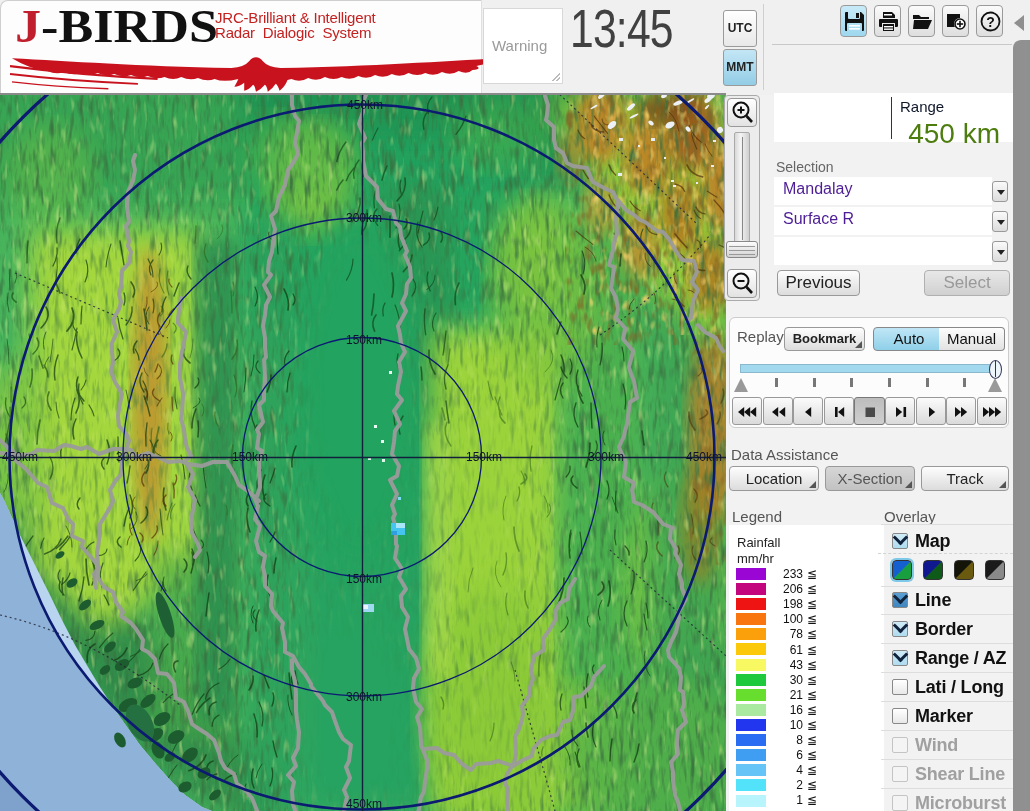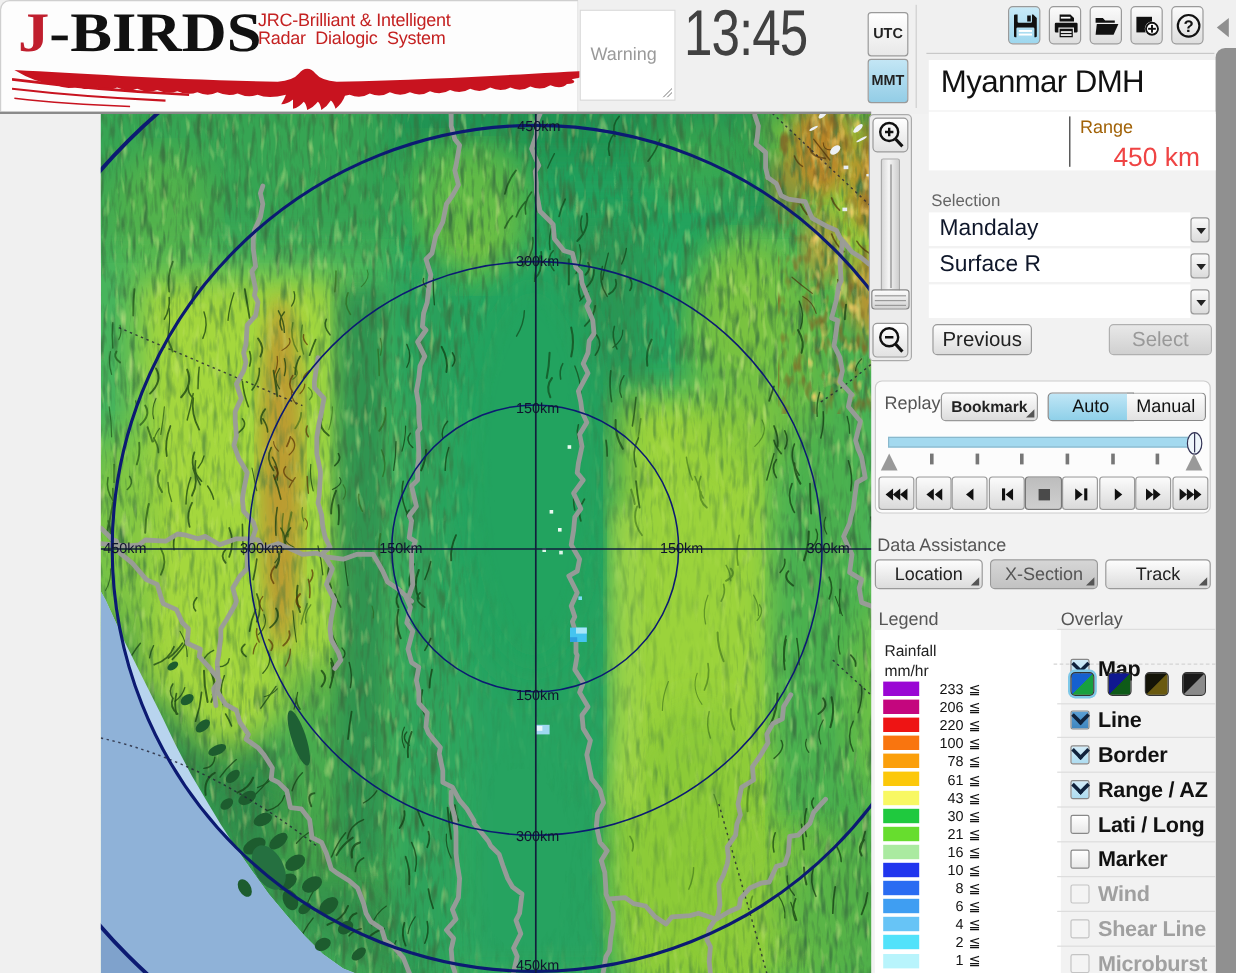--- a/index.html
+++ b/index.html
@@ -25,38 +25,38 @@
 #tool1 { left:840px; background:linear-gradient(#c8eaf8,#9ed7ee); }
 #tool2 { left:874px; } #tool3 { left:908px; } #tool4 { left:942px; } #tool5 { left:976px; }
 .tool svg { position:absolute; left:3px; top:5px; }
 #toolline { position:absolute; left:772px; top:44px; width:240px; height:1px; background:#c8c8c8; }
 #dmhbox { position:absolute; left:774px; top:50px; width:240px; height:42px; background:#fff; }
 #dmhbox span { position:absolute; left:10px; top:3px; font-size:26px; letter-spacing:-0.5px; color:#111; }
 #collapse { position:absolute; left:1014px; top:15px; width:0; height:0; border-top:8px solid transparent; border-bottom:8px solid transparent; border-right:10px solid #8f8f8f; }
 
 #graystrip { position:absolute; left:1013px; top:40px; width:17px; height:771px; background:#909090; border-radius:8px 0 0 0; }
 
-#map { position:absolute; left:0; top:95px; width:810px; height:716px;text-align:right; }
+#map { position:absolute; left:0; top:95px; width:810px; height:716px; }
 
 #zoomcol { position:absolute; z-index:6; left:724px; top:95px; width:36px; height:206px; background:#ececec; border:1px solid #aaa; border-radius:4px; }
 .zbtn { position:absolute; left:2px; width:30px; height:29px; border:1px solid #999; border-radius:4px; background:linear-gradient(#ffffff,#e2e2e2); }
 #zin { top:2px; } #zout { top:173px; }
 #ztrack { position:absolute; left:9px; top:36px; width:16px; height:112px; background:linear-gradient(90deg,#d8d8d8,#f5f5f5 40%,#cfcfcf); border:1px solid #aaa; border-radius:2px; }
 #zline { position:absolute; left:7px; top:4px; width:1px; height:103px; background:#888; }
 #zthumb { position:absolute; left:1px; top:145px; width:32px; height:17px; border:1px solid #888; border-radius:3px; background:linear-gradient(#fcfcfc,#d2d2d2); }
 #zthumb:before { content:""; position:absolute; left:2px; top:4px; right:2px; height:1px; background:#999; box-shadow:0 4px 0 #999, 0 8px 0 #999; }
 
 #panel { position:absolute; left:726px; top:95px; width:287px; height:716px; background:#f2f2f2; font-family:"Liberation Sans", sans-serif; }
 #rangebox { position:absolute; left:48px; top:-2px; width:239px; height:49px; background:#fff; }
 #rangediv { position:absolute; left:117px; top:4px; width:1px; height:42px; background:#333; }
-#rangelbl { position:absolute; left:126px; top:5px; font-size:15px; color:#a16207; }
-#rangeval { position:absolute; right:13px; top:25px; font-size:22px; color:#ef4444; }
+#rangelbl { position:absolute; left:126px; top:5px; font-size:15px; color:#0f172a; }
+#rangeval { position:absolute; right:13px; top:25px; font-size:28px; color:#4d7c0f; }
 #sellbl { position:absolute; left:50px; top:64px; font-size:14px; color:#666; }
 .combo { position:absolute; left:48px; width:218px; height:28px; background:#fff; }
-.combo span { position:absolute; left:9px; top:3px; font-size:19px; color:#0f172a; }
+.combo span { position:absolute; left:9px; top:3px; font-size:16px; color:#4c1d95; }
 .dropbtn { position:absolute; left:266px; width:16px; height:21px; border:1px solid #999; border-radius:3px; background:linear-gradient(#fafafa,#dcdcdc); }
 .dropbtn:before { content:""; position:absolute; left:4px; top:8px; border-left:4px solid transparent; border-right:4px solid transparent; border-top:5px solid #222; }
 #combo1 { top:82px; } #combo2 { top:112px; } #combo3 { top:142px; }
 #drop1 { top:86px; } #drop2 { top:116px; } #drop3 { top:146px; }
 .pbtn { position:absolute; height:26px; border:1px solid #999; border-radius:4px; background:linear-gradient(#fdfdfd,#dcdcdc); font-size:17px; color:#222; text-align:center; }
 #prevbtn { left:51px; top:175px; width:83px; line-height:24px; }
 #selbtn { left:198px; top:175px; width:86px; line-height:24px; background:linear-gradient(#e8e8e8,#d0d0d0); color:#999; border-color:#b0b0b0; }
 
 #replaybox { position:absolute; left:3px; top:222px; width:280px; height:111px; background:#fcfcfc; border:1px solid #ccc; border-radius:6px; }
 #replaylbl { position:absolute; left:7px; top:10px; font-size:15px; color:#555; }
@@ -1010,23 +1010,20 @@
           <rect x="10.8" y="12.2" width="6.4" height="1.6" fill="#111"></rect>
         </svg>
       </div>
     <div class="tool" id="tool5">
         <svg width="21" height="21" viewBox="0 0 21 21">
           <circle cx="10.5" cy="10.5" r="9" fill="none" stroke="#111" stroke-width="1.8"></circle>
           <text x="10.5" y="15.5" font-family="Liberation Sans" font-size="14" font-weight="bold" fill="#111" text-anchor="middle">?</text>
         </svg>
       </div>
     <div id="toolline"></div>
-    <div id="dmhbox">
-        <span>Myanmar DMH</span>
-      </div>
     <div id="collapse"></div>
   </div>
   <div id="graystrip"></div>
 
   <div id="zoomcol">
     <div class="zbtn" id="zin">
         <svg width="28" height="27" viewBox="0 0 28 27" style="position:absolute;left:0;top:0;">
           <circle cx="13" cy="11" r="7.5" fill="none" stroke="#111" stroke-width="2"></circle>
           <line x1="13" y1="7.5" x2="13" y2="14.5" stroke="#111" stroke-width="2"></line>
           <line x1="9.5" y1="11" x2="16.5" y2="11" stroke="#111" stroke-width="2"></line>
@@ -1149,21 +1146,21 @@
     <div id="rainlbl">Rainfall</div>
     <div id="mmlbl">mm/hr</div>
     <div id="legrows">
       <div class="sw" style="top:473px;background:#9a06d4;"></div>
         <div class="swv" style="top:472px;">233</div>
         <div class="swl" style="top:472px;">≦</div>
       <div class="sw" style="top:488px;background:#c4067e;"></div>
         <div class="swv" style="top:487px;">206</div>
         <div class="swl" style="top:487px;">≦</div>
       <div class="sw" style="top:503px;background:#ee1414;"></div>
-        <div class="swv" style="top:502px;">220</div>
+        <div class="swv" style="top:502px;">198</div>
         <div class="swl" style="top:502px;">≦</div>
       <div class="sw" style="top:518px;background:#f9750f;"></div>
         <div class="swv" style="top:517px;">100</div>
         <div class="swl" style="top:517px;">≦</div>
       <div class="sw" style="top:533px;background:#fb9f0b;"></div>
         <div class="swv" style="top:532px;">78</div>
         <div class="swl" style="top:532px;">≦</div>
       <div class="sw" style="top:548px;background:#fcc80a;"></div>
         <div class="swv" style="top:548px;">61</div>
         <div class="swl" style="top:548px;">≦</div>
@@ -1197,21 +1194,21 @@
       <div class="sw" style="top:700px;background:#b8f4fc;"></div>
         <div class="swv" style="top:698px;">1</div>
         <div class="swl" style="top:698px;">≦</div>
     </div>
 
     <div id="ovlbl">Overlay</div>
     <div id="ovrows">
         <div style="position:absolute;left:155px;top:429px;width:132px;height:1px;background:#ddd;"></div>
         <div style="position:absolute;left:152px;top:458px;width:135px;height:0;border-top:1px dashed #d4d4d4;"></div>
         <div style="position:absolute;left:155px;top:491px;width:132px;height:1px;background:#ddd;"></div>
-      <div class="ovrow" style="top:448px;border-bottom:none;">
+      <div class="ovrow" style="top:432px;border-bottom:none;">
           <div class="cb chk"></div>
           <div class="lbl">Map</div>
         </div>
       <div class="ovrow" style="top:491px;">
           <div class="cb chk" style="background:linear-gradient(#5b9fd4,#3f86bf);"></div>
           <div class="lbl">Line</div>
         </div>
       <div class="ovrow" style="top:520px;">
           <div class="cb chk" style=""></div>
           <div class="lbl">Border</div>

